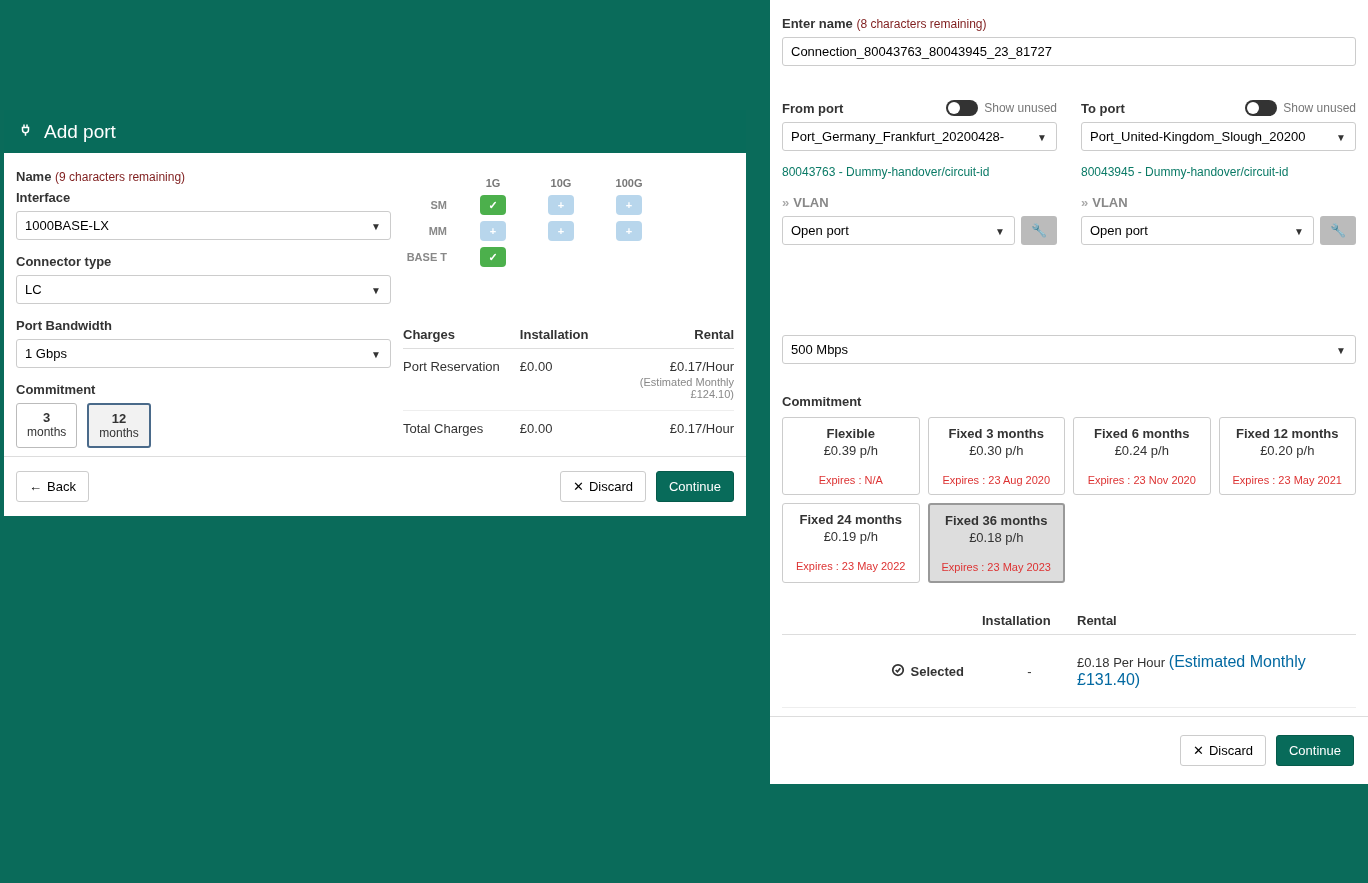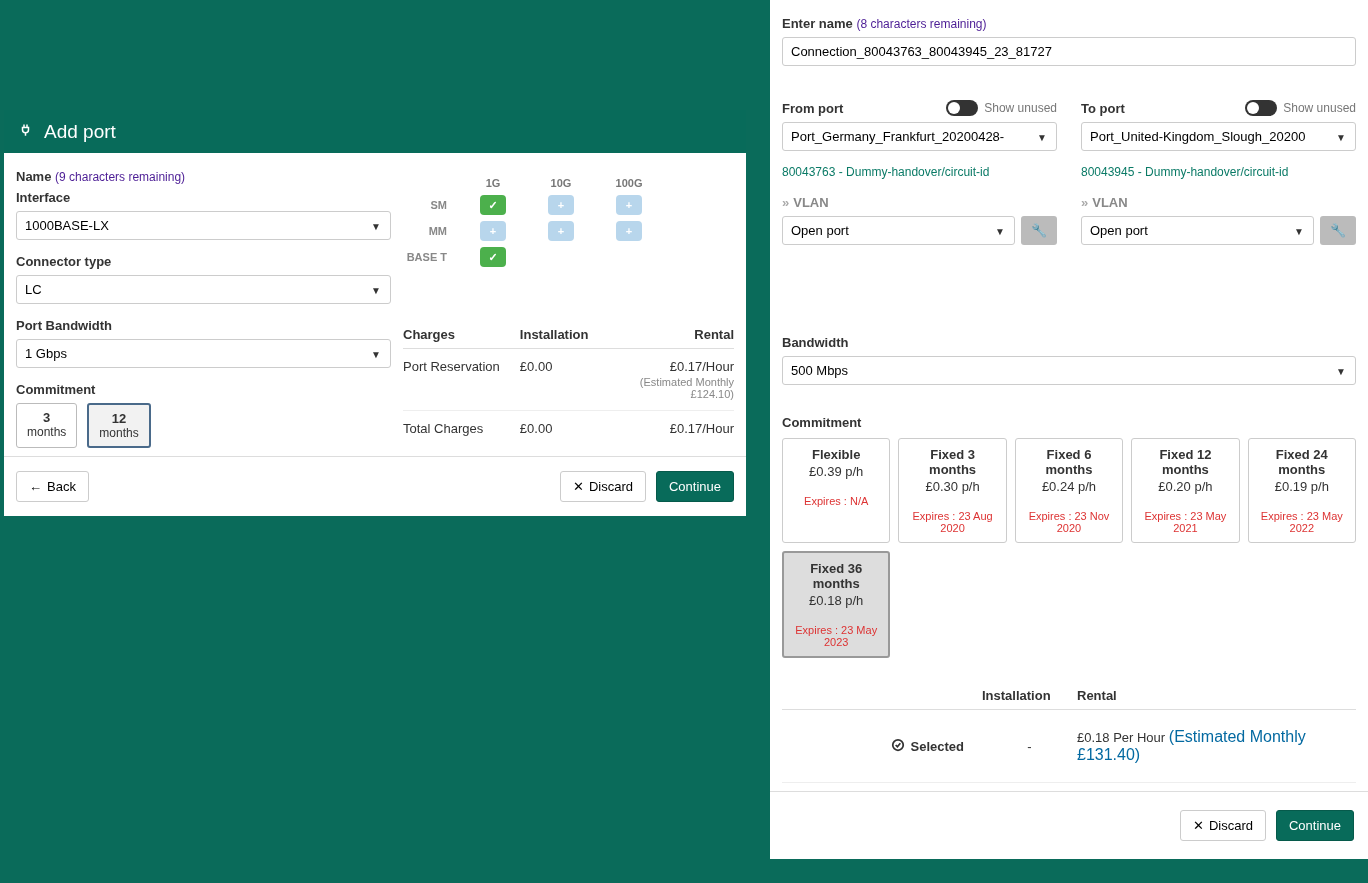--- a/index.html
+++ b/index.html
@@ -41,21 +41,21 @@
   .left-col-a { flex: 0 0 375px; }
   .left-col-b { flex: 1; }
 
   .field-label {
     font-weight: bold;
     font-size: 13px;
     margin-bottom: 6px;
   }
   .field-label .hint {
     font-weight: normal;
-    color: #4c1d95;
+    color: #7f1d1d;
     font-size: 12px;
   }
   .text-input {
     width: 100%;
     border: 1px solid #ccc;
     border-radius: 3px;
     padding: 6px 8px;
     font-size: 13px;
     margin-bottom: 14px;
     background: #fff;
@@ -232,21 +232,21 @@
     border-radius: 3px;
   }
 
   .bw-section { margin-top: 90px; }
 
   .commit2 {
     margin-top: 30px;
   }
   .commit2-grid {
     display: grid;
-    grid-template-columns: repeat(5, 1fr);
+    grid-template-columns: repeat(4, 1fr);
     gap: 8px;
     margin-top: 8px;
   }
   .commit2-box {
     border: 1px solid #ccc;
     border-radius: 3px;
     padding: 8px 6px;
     text-align: center;
     cursor: pointer;
   }
@@ -482,21 +482,20 @@
             </div>
             <div class="wrench-btn">
               <span>🔧</span>
             </div>
           </div>
         </div>
       </div>
 
       
       <div class="bw-section">
-        <div class="field-label">Bandwidth</div>
         <div class="select-wrap">
           <select class="select-el">
             <option>500 Mbps</option>
           </select>
         </div>
       </div>
 
       
       <div class="commit2">
         <div class="field-label">Commitment</div>

